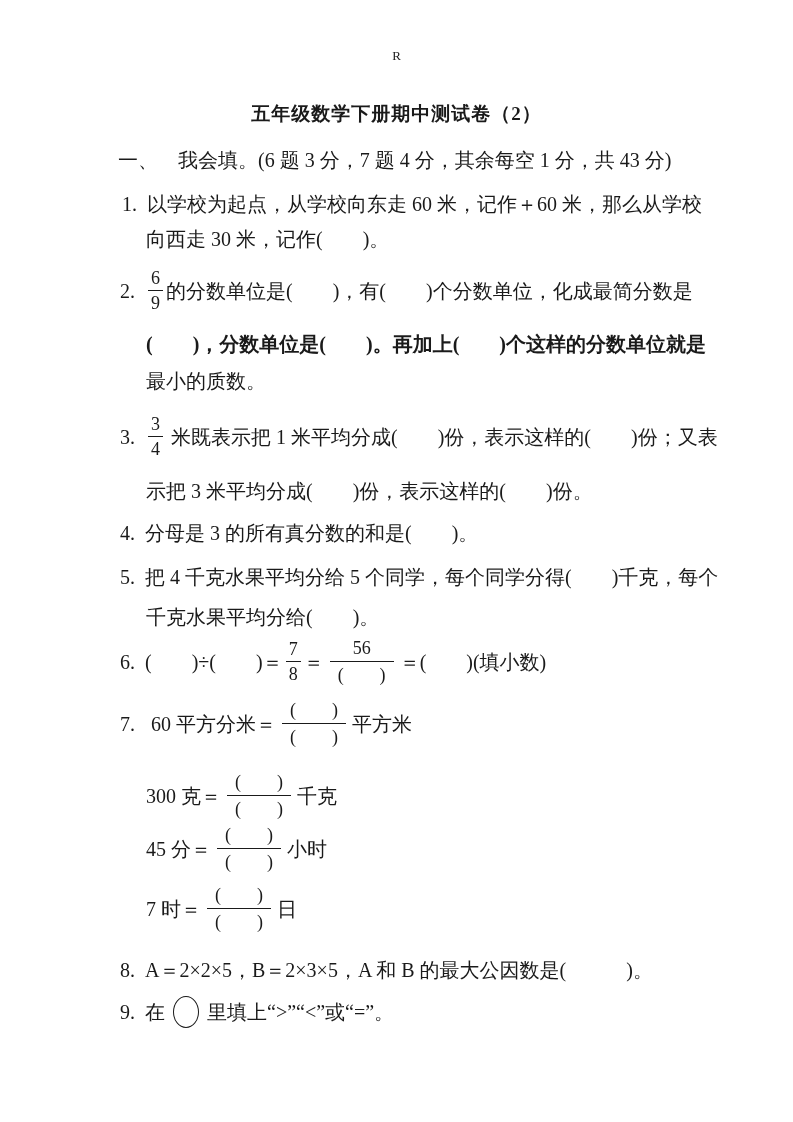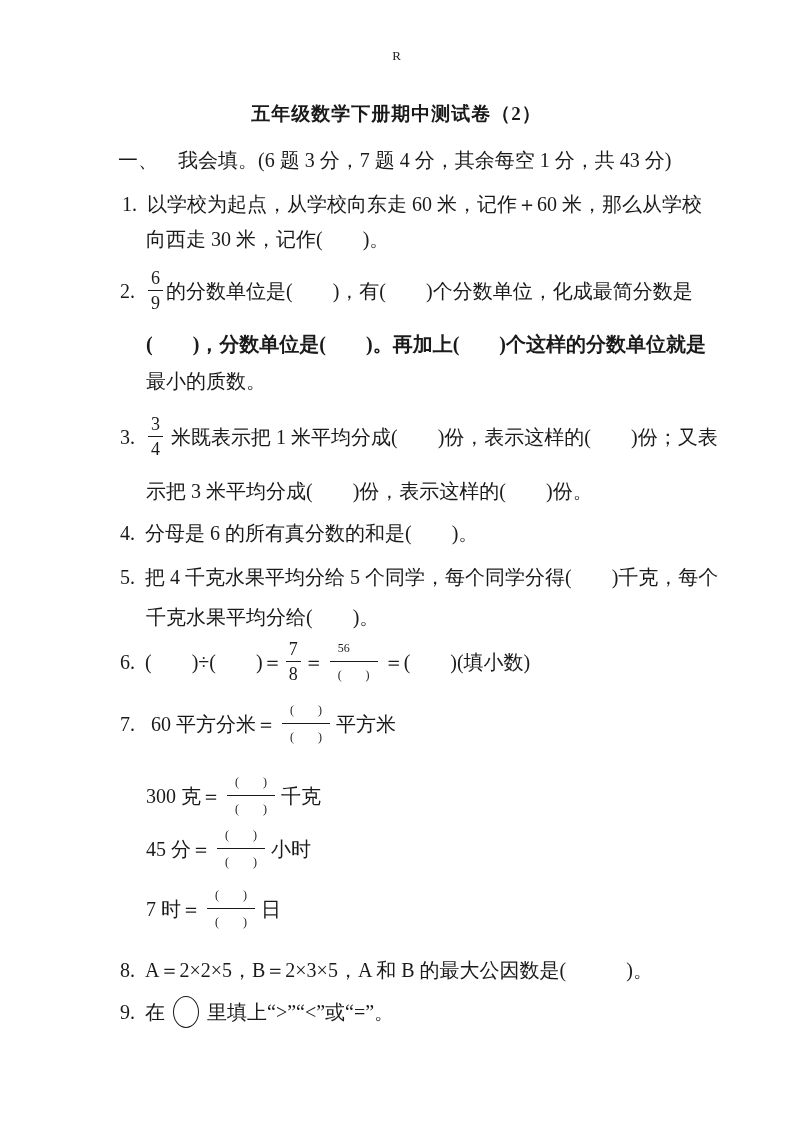--- a/index.html
+++ b/index.html
@@ -63,22 +63,22 @@
     padding: 0 3px 2px;
     border-bottom: 1.6px solid #1a1a1a;
   }
   .frac .fd {
     padding-top: 2px;
   }
   
   .vfrac {
     display: inline-flex;
     flex-direction: column;
-    align-items: flex-start;
-    font-size: 12px;
+    align-items: center;
+    font-size: 18px;
     line-height: 22px;
     margin: 0 6px;
   }
   .vfrac .vtop {
     padding: 0 8px 2px;
   }
   .vfrac .vbar {
     align-self: stretch;
     height: 0;
     border-top: 1.6px solid #1a1a1a;
@@ -129,21 +129,21 @@
     <span class="frac">
       <span class="fn">3</span>
       <span class="fd">4</span>
     </span>
     <span style="margin-left:5px;">米既表示把 1 米平均分成(　　)份，表示这样的(　　)份；又表</span>
   </div>
   <div class="line" style="top:477px; left:146px;">示把 3 米平均分成(　　)份，表示这样的(　　)份。</div>
 
   <div class="line" style="top:519px; left:120px;">
     <span class="qnum">4.</span>
-    <span>分母是 6 的所有真分数的和是(　　)。</span>
+    <span>分母是 3 的所有真分数的和是(　　)。</span>
   </div>
 
   <div class="line" style="top:563px; left:120px;">
     <span class="qnum">5.</span>
     <span>把 4 千克水果平均分给 5 个同学，每个同学分得(　　)千克，每个</span>
   </div>
   <div class="line" style="top:603px; left:146px;">千克水果平均分给(　　)。</div>
 
   <div class="line" style="top:637px; left:120px;">
     <span class="qnum">6.</span>

